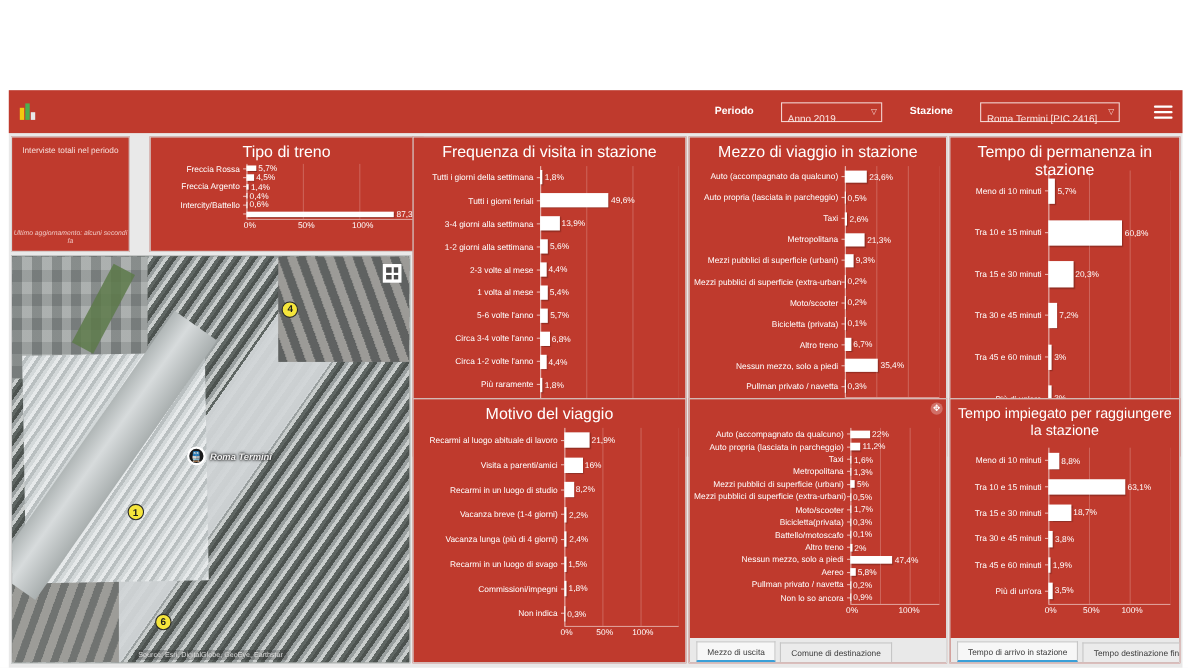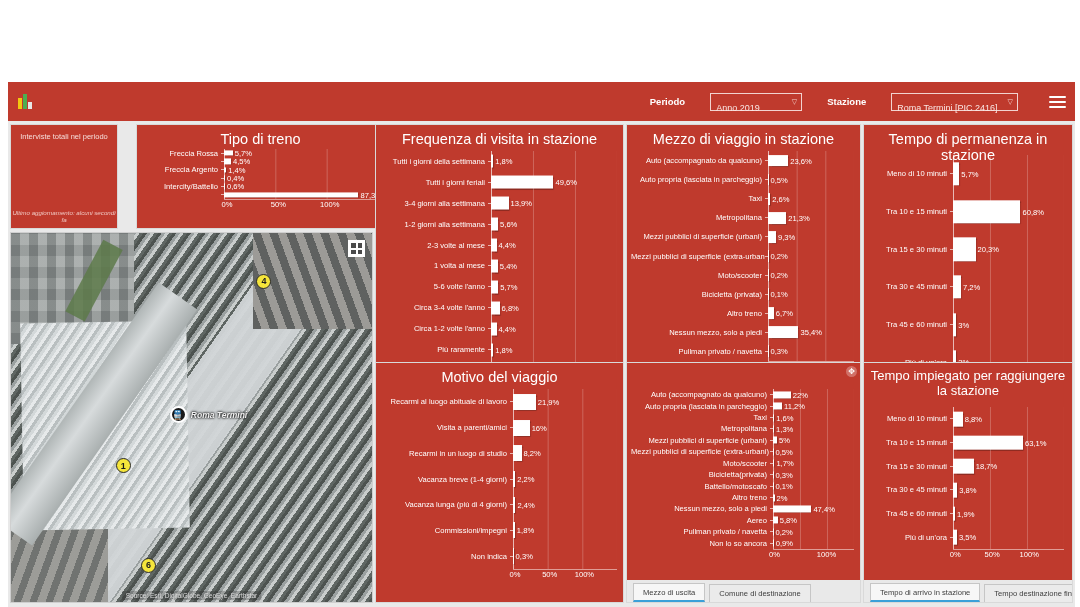--- a/index.html
+++ b/index.html
@@ -670,20 +670,28 @@
           </div>
           <div class="row">
             <div class="cat" style="width: 130px;">Vacanza lunga (più di 4 giorni)</div>
             <div class="tickmark"></div>
             <div class="plot">
               <div class="bar" style="width: 2.4%;"></div>
               <div class="bar-val" style="left: 2.4%;">2,4%</div>
             </div>
           </div>
           <div class="row">
+            <div class="cat" style="width: 130px;">Recarmi in un luogo di svago</div>
+            <div class="tickmark"></div>
+            <div class="plot">
+              <div class="bar" style="width: 1.5%;"></div>
+              <div class="bar-val" style="left: 1.5%;">1,5%</div>
+            </div>
+          </div>
+          <div class="row">
             <div class="cat" style="width: 130px;">Commissioni/impegni</div>
             <div class="tickmark"></div>
             <div class="plot">
               <div class="bar" style="width: 1.8%;"></div>
               <div class="bar-val" style="left: 1.8%;">1,8%</div>
             </div>
           </div>
           <div class="row">
             <div class="cat" style="width: 130px;">Non indica</div>
             <div class="tickmark"></div>

